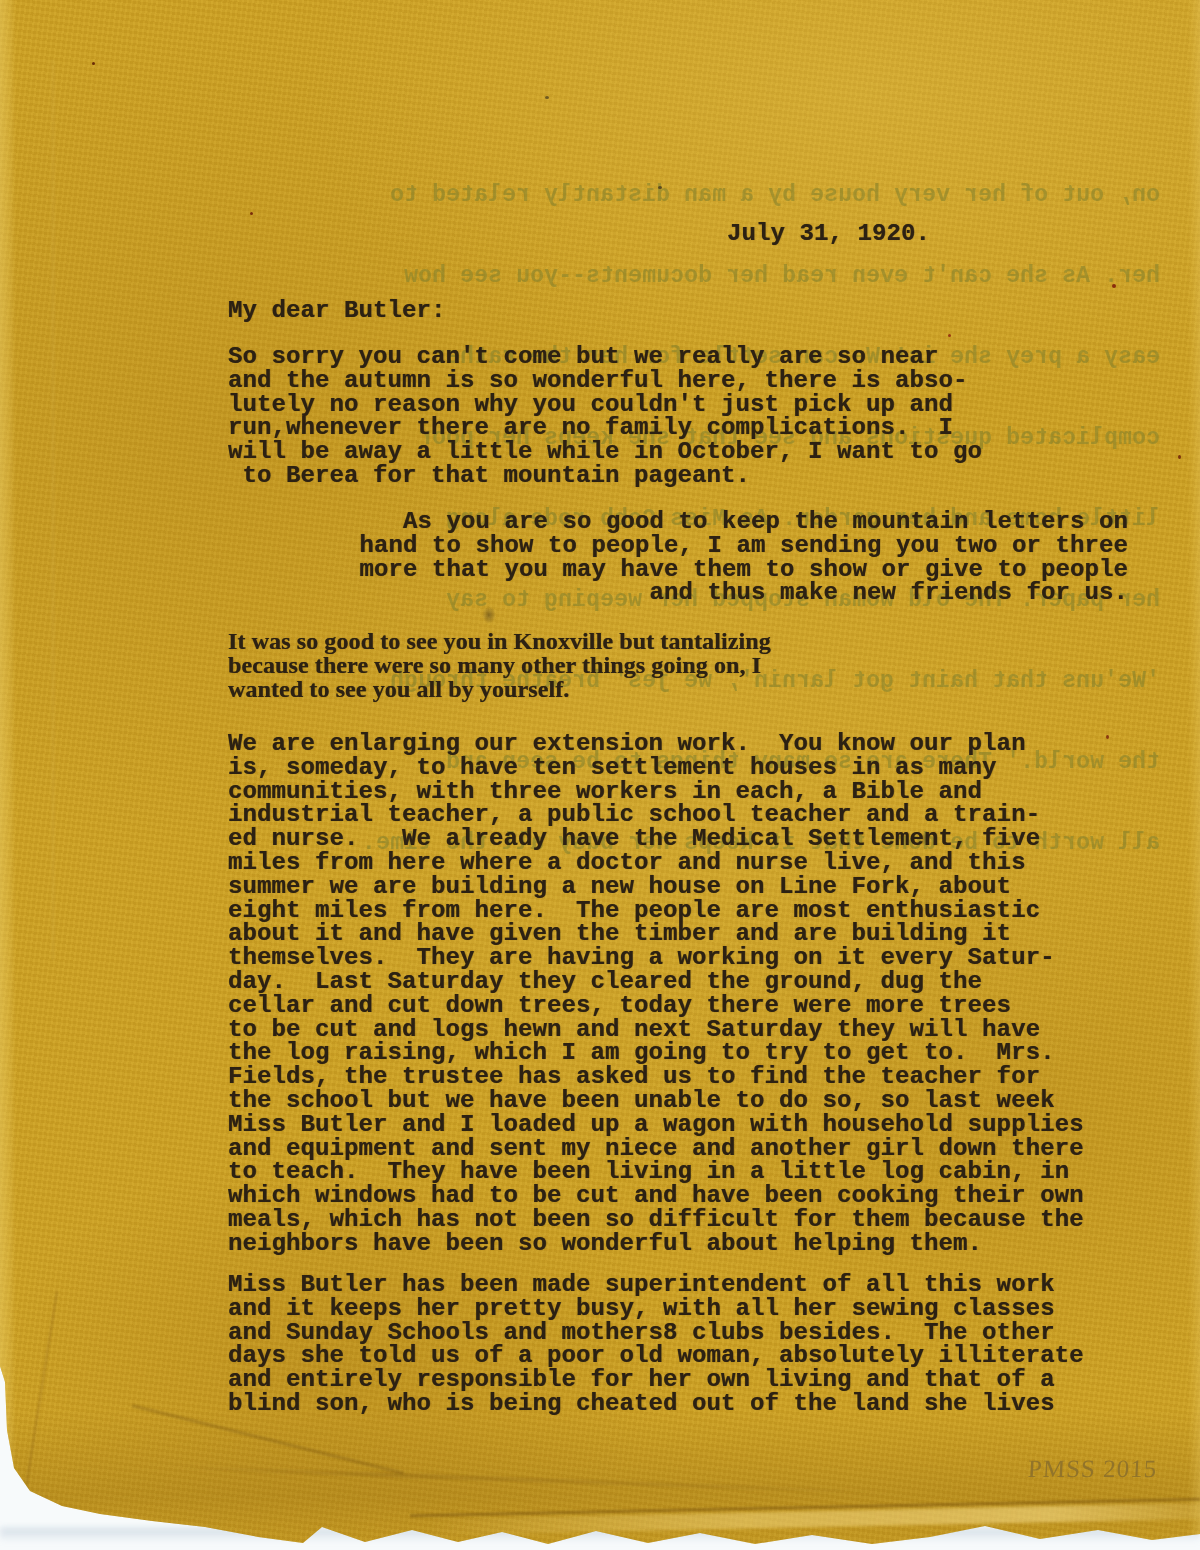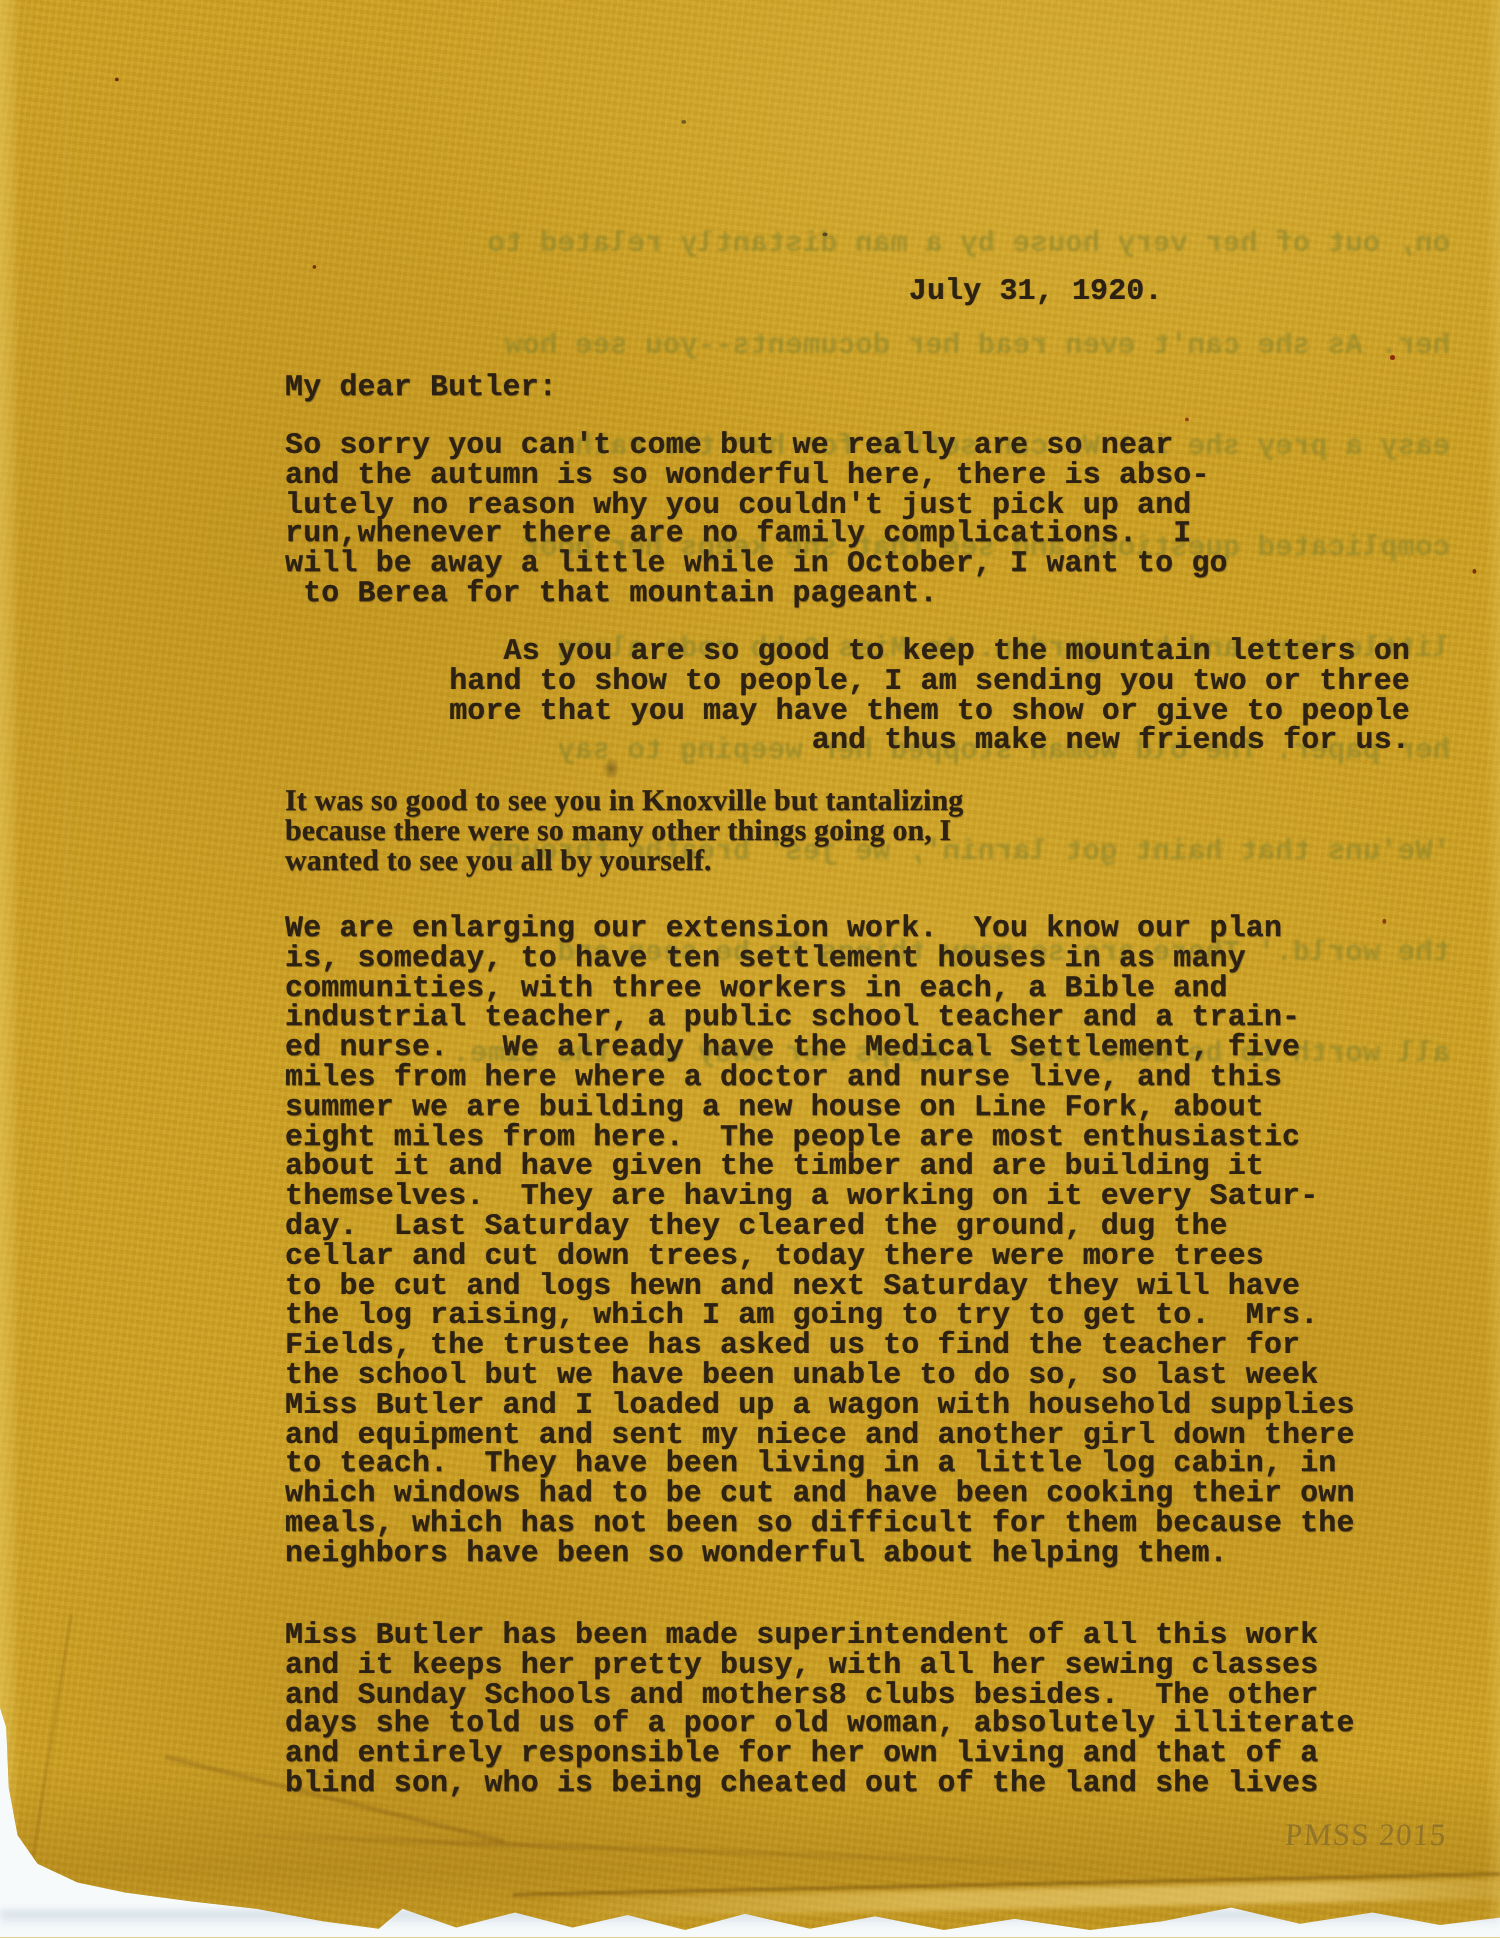--- a/index.html
+++ b/index.html
@@ -74,21 +74,21 @@
     font-size:24px;line-height:23.8px;font-weight:bold;letter-spacing:0.1px;
     color:#2c2113;white-space:pre-wrap;
     text-shadow:0.4px 0.4px 0.7px rgba(44,33,19,0.55),-0.3px 0 0.5px rgba(44,33,19,0.30);
   }
   .date-line{left:727px;top:222px;width:300px;}
   .salutation{top:299px;}
   .para1{top:345px;}
   .para2{top:510px;text-align:right;}
   .para3{top:630px;font-family:Liberation Serif, serif;}
   .para4{top:732px;}
-  .para5{top:1273px;margin-top:24px;}
+  .para5{top:1273px;}
   .watermark{
     position:absolute;left:1028px;top:1455px;
     font-family:"Liberation Serif","DejaVu Serif",serif;
     font-size:25px;letter-spacing:1px;
     color:rgba(138,110,44,0.85);
     transform:skewX(-3deg);
   }
 </style>
 </head>
 <body>

